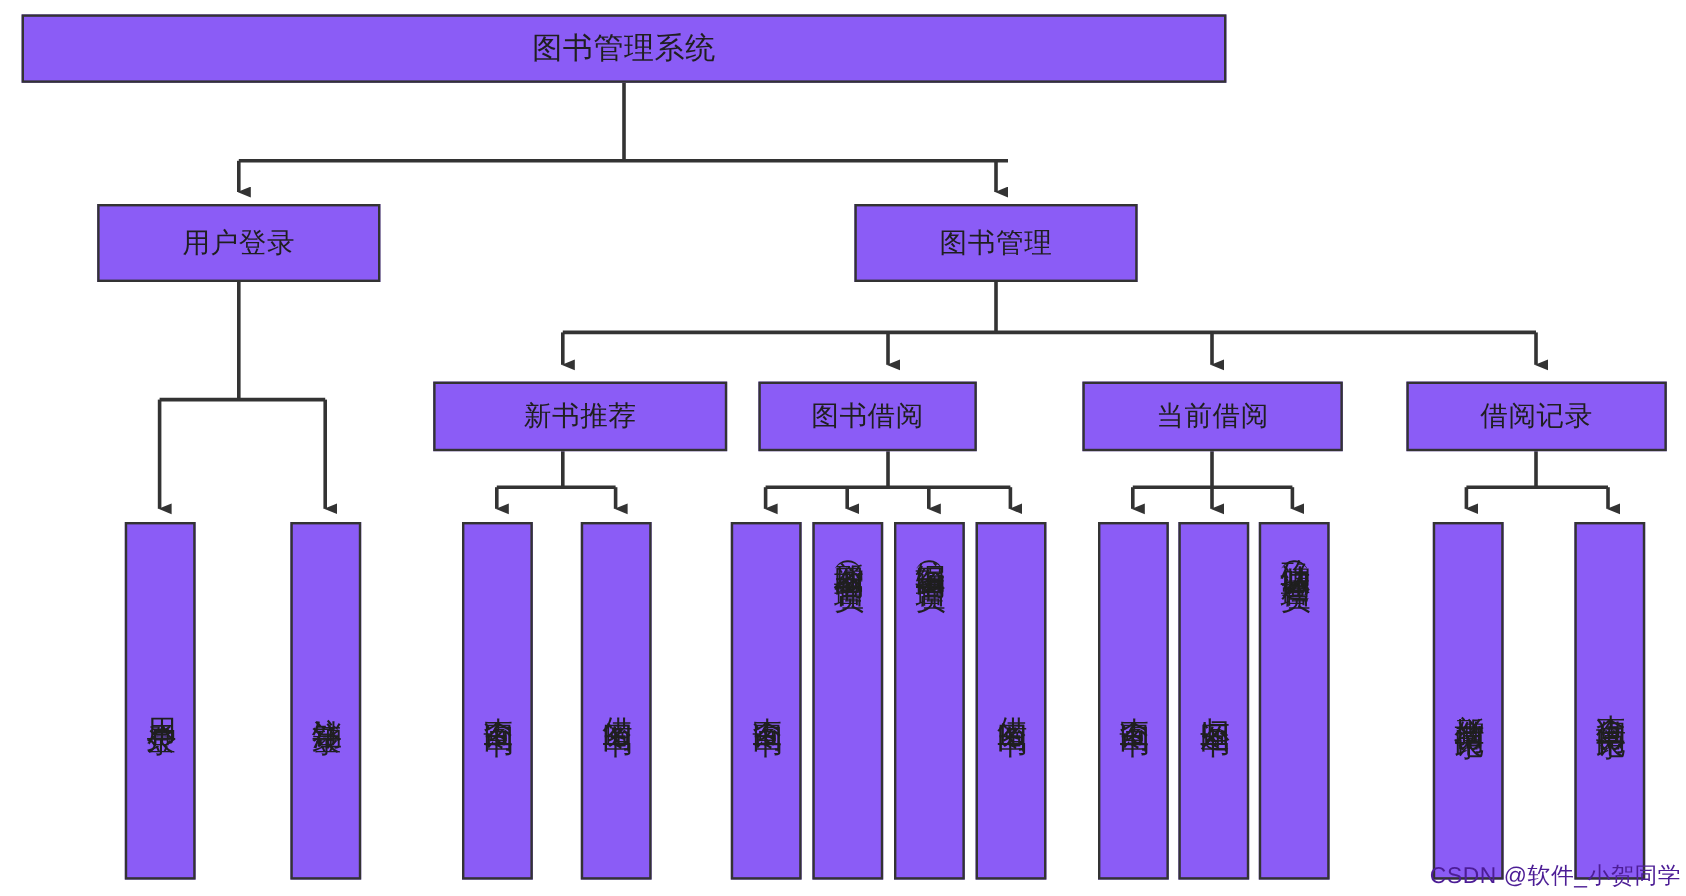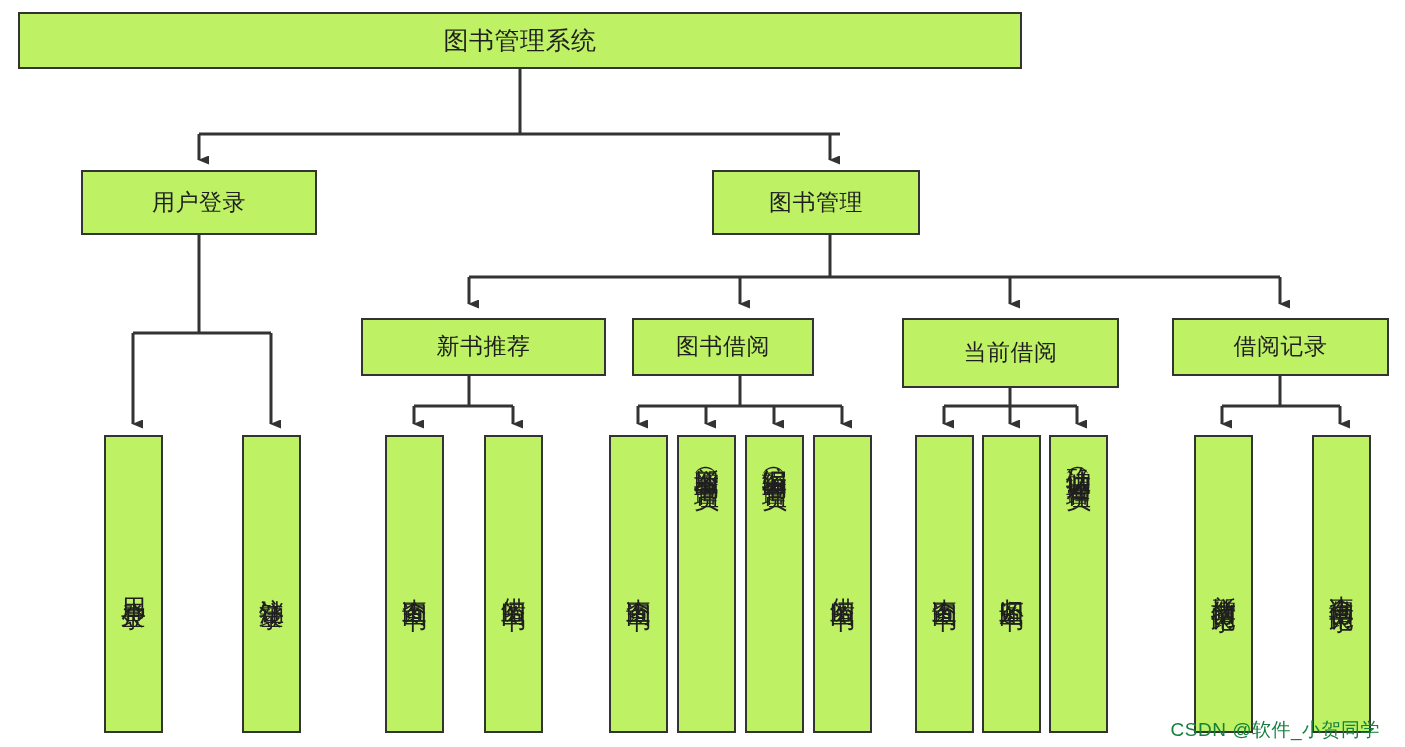--- a/index.html
+++ b/index.html
@@ -23,21 +23,21 @@
     position: absolute;
     left: 0;
     top: 0;
     width: 1405px;
     height: 747px;
     pointer-events: none;
   }
   .node {
     position: absolute;
     box-sizing: border-box;
-    background: #bef264;
+    background: #8b5cf6;
     border: 2px solid #333333;
     display: flex;
     align-items: center;
     justify-content: center;
     text-align: center;
   }
   .node .label {
     display: block;
     line-height: 1.18;
     color: #1f1f1f;
@@ -63,24 +63,24 @@
   .node.leaf .label {
     writing-mode: vertical-rl;
     text-orientation: upright;
     font-size: 25px;
     letter-spacing: 3px;
     line-height: 1;
     white-space: nowrap;
   }
   #watermark {
     position: absolute;
-    right: 25px;
+    right: 4px;
     bottom: 4px;
     font-size: 19px;
-    color: #15803d;
+    color: #4c1d95;
     white-space: nowrap;
     letter-spacing: 0.5px;
     user-select: none;
   }
 </style>
 </head>
 <body>
 
 <div id="canvas">
 
@@ -134,31 +134,31 @@
     </g>
   </svg>
 
   <div class="node root" style="left:18px; top:12px; width:1004px; height:57px;">
     <span class="label">图书管理系统</span>
   </div>
 
   <div class="node branch" style="left:81px; top:170px; width:236px; height:65px;">
     <span class="label">用户登录</span>
   </div>
-  <div class="node branch" style="left:712px; top:170px; width:208px; height:65px;text-align:center;">
+  <div class="node branch" style="left:712px; top:170px; width:236px; height:65px;text-align:center;">
     <span class="label">图书管理</span>
   </div>
 
   <div class="node branch" style="left:361px; top:318px; width:245px; height:58px;">
     <span class="label">新书推荐</span>
   </div>
   <div class="node branch" style="left:632px; top:318px; width:182px; height:58px;">
     <span class="label">图书借阅</span>
   </div>
-  <div class="node branch" style="left:902px; top:318px; width:217px; height:70px;">
+  <div class="node branch" style="left:902px; top:318px; width:217px; height:58px;">
     <span class="label">当前借阅</span>
   </div>
   <div class="node branch" style="left:1172px; top:318px; width:217px; height:58px;">
     <span class="label">借阅记录</span>
   </div>
 
   <div class="node leaf centered" style="left:104px; top:435px; width:59px; height:298px;">
     <span class="label">用户登录</span>
   </div>
   <div class="node leaf centered" style="left:242px; top:435px; width:59px; height:298px;">

